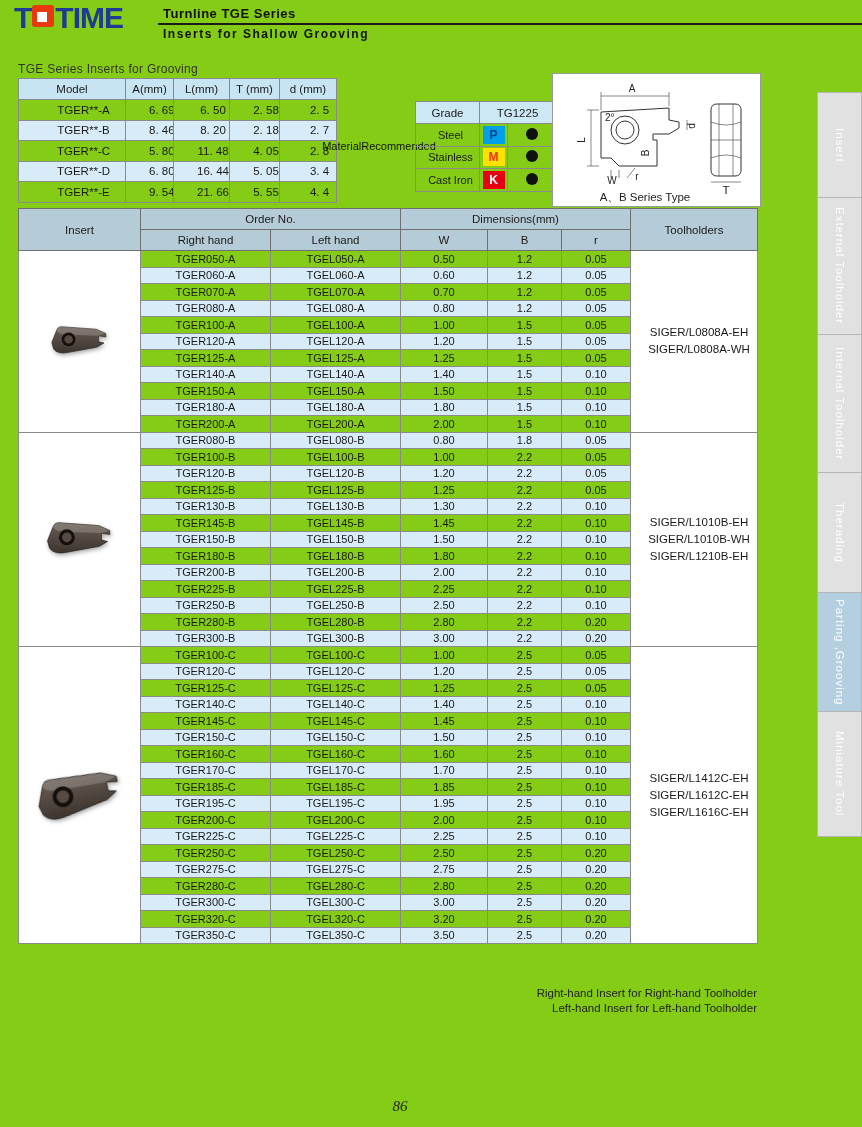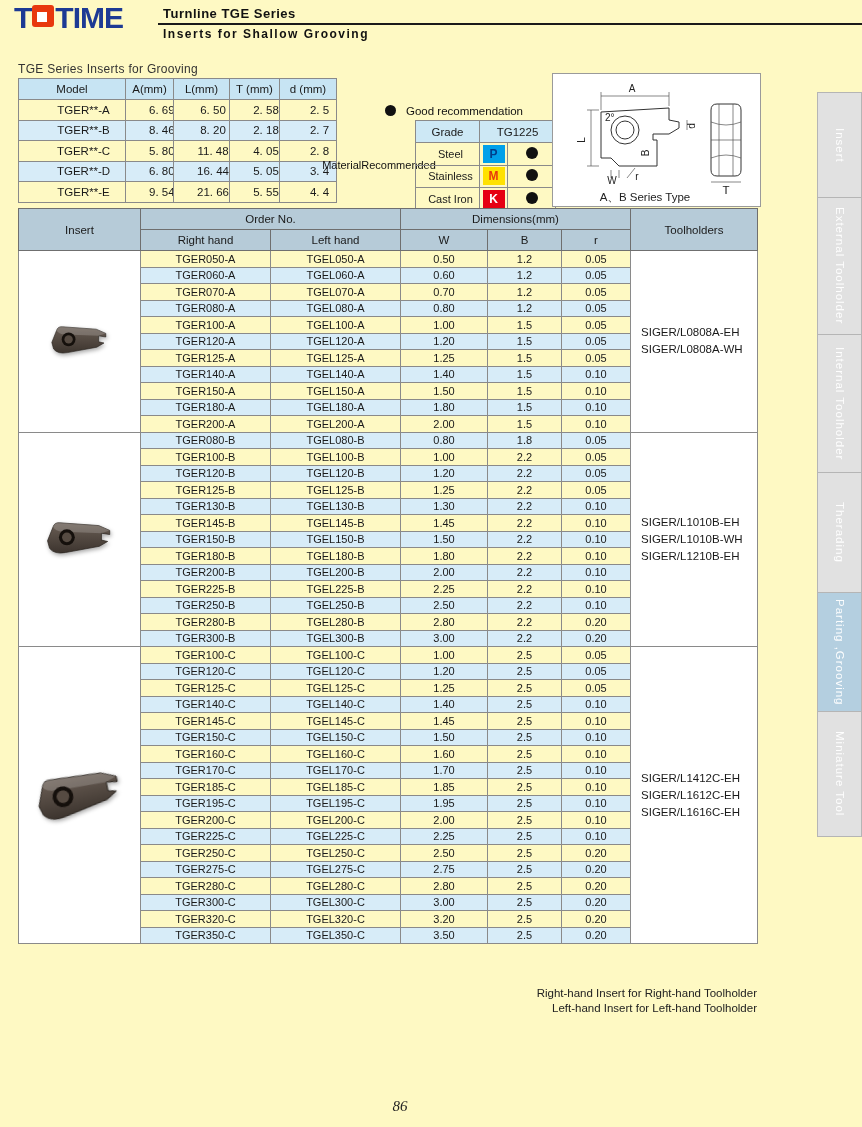--- a/index.html
+++ b/index.html
@@ -1,18 +1,18 @@
 <!DOCTYPE html>
 <html><head>
 <meta charset="utf-8">
 <style>
   * { margin:0; padding:0; box-sizing:border-box; }
   html,body { background:#ffffff; }
   body { font-family:"Liberation Sans", sans-serif; color:#1a1a1a; }
-  .page { position:relative; width:862px; height:1127px; background:#fef9c3; overflow:hidden; }
+  .page { position:relative; width:862px; height:1127px; background:#84cc16; overflow:hidden; }
 
   
   .logo { position:absolute; left:14px; top:2px; font-weight:900; font-size:30px; letter-spacing:-1px; color:#1d3a94; line-height:32px; }
   .logo .o { display:inline-block; position:relative; width:22px; height:22px; background:#e8380d; border-radius:3px; margin:0 1px; vertical-align:1px; }
   .logo .o::after { content:""; position:absolute; left:5px; top:7px; width:10px; height:10px; background:#fff; }
   .series-title { position:absolute; left:163px; top:6px; font-size:13px; font-weight:bold; color:#111; letter-spacing:0.5px; }
   .header-rule { position:absolute; left:158px; top:23px; width:704px; height:2px; background:#1a1a1a; }
   .series-subtitle { position:absolute; left:163px; top:27px; font-size:12px; font-weight:bold; color:#111; letter-spacing:1.5px; }
 
   .page-title { position:absolute; left:18px; top:62px; font-size:12px; color:#333; letter-spacing:0.3px; }
@@ -48,21 +48,21 @@
   .dline { stroke:#333; stroke-width:1; fill:none; }
   .thin { stroke:#555; stroke-width:0.7; fill:none; }
 
   
   .main-table { position:absolute; left:18px; top:208px; width:739px; }
   .main-table th { background:#b6cbd8; height:21px; font-size:11.5px; border-color:#6f6f6f; }
   .main-table td { height:16.5px; }
   .main-table tr.alt td { background:#d7ecf8; }
   .main-table td.insert-cell, .main-table td.tool-cell { background:#fff !important; }
   .main-table td.tool-cell { text-align:left; padding-left:10px; font-size:11.5px; }
-  .main-table td.tool-cell div { line-height:17px; }
+  .main-table td.tool-cell div { line-height:17px;text-align:center; }
   .main-table td.sec-top { border-top:1px solid #6f6f6f; }
   .main-table { border:1px solid #6f6f6f; }
 
   
   .footnote { position:absolute; left:400px; top:986px; width:357px; text-align:right; font-size:11.5px; line-height:15px; color:#222; }
 
   
   .sidebar { position:absolute; left:817px; top:92px; width:45px; }
   .tab { width:45px; background:#e1e1e1; border:1px solid #b5b5b5; border-top:none; display:flex; align-items:center; justify-content:center; }
   .tab:first-child { border-top:1px solid #b5b5b5; }
@@ -135,24 +135,20 @@
           <td>TGER**-E</td>
           <td>9. 54</td>
           <td>21. 66</td>
           <td>5. 55</td>
           <td>4. 4</td>
         </tr>
       </tbody>
   </table>
 
   <div class="reco">
-    <div class="legend">
-      <span class="dot"></span>
-      <span>Good recommendation</span>
-    </div>
     <div class="reco-row">
       <div class="mat-label">
         <span>Material</span>
         <span>Recommended</span>
       </div>
       <table class="grade-table">
         <colgroup>
             <col style="width:64px">
             <col style="width:28px">
             <col style="width:48px">

